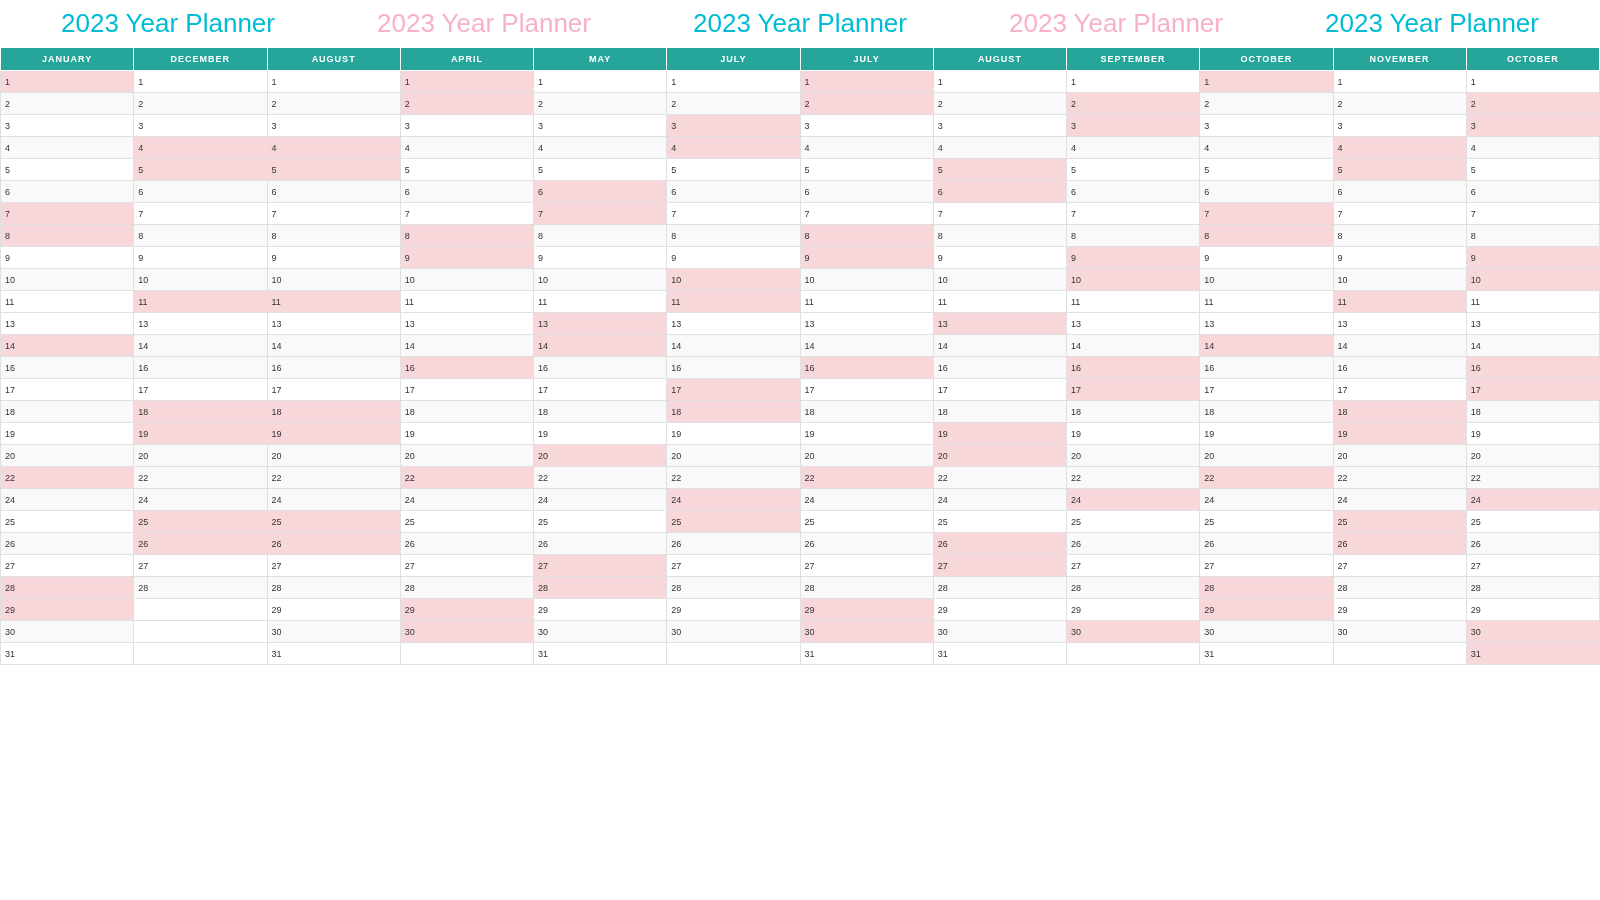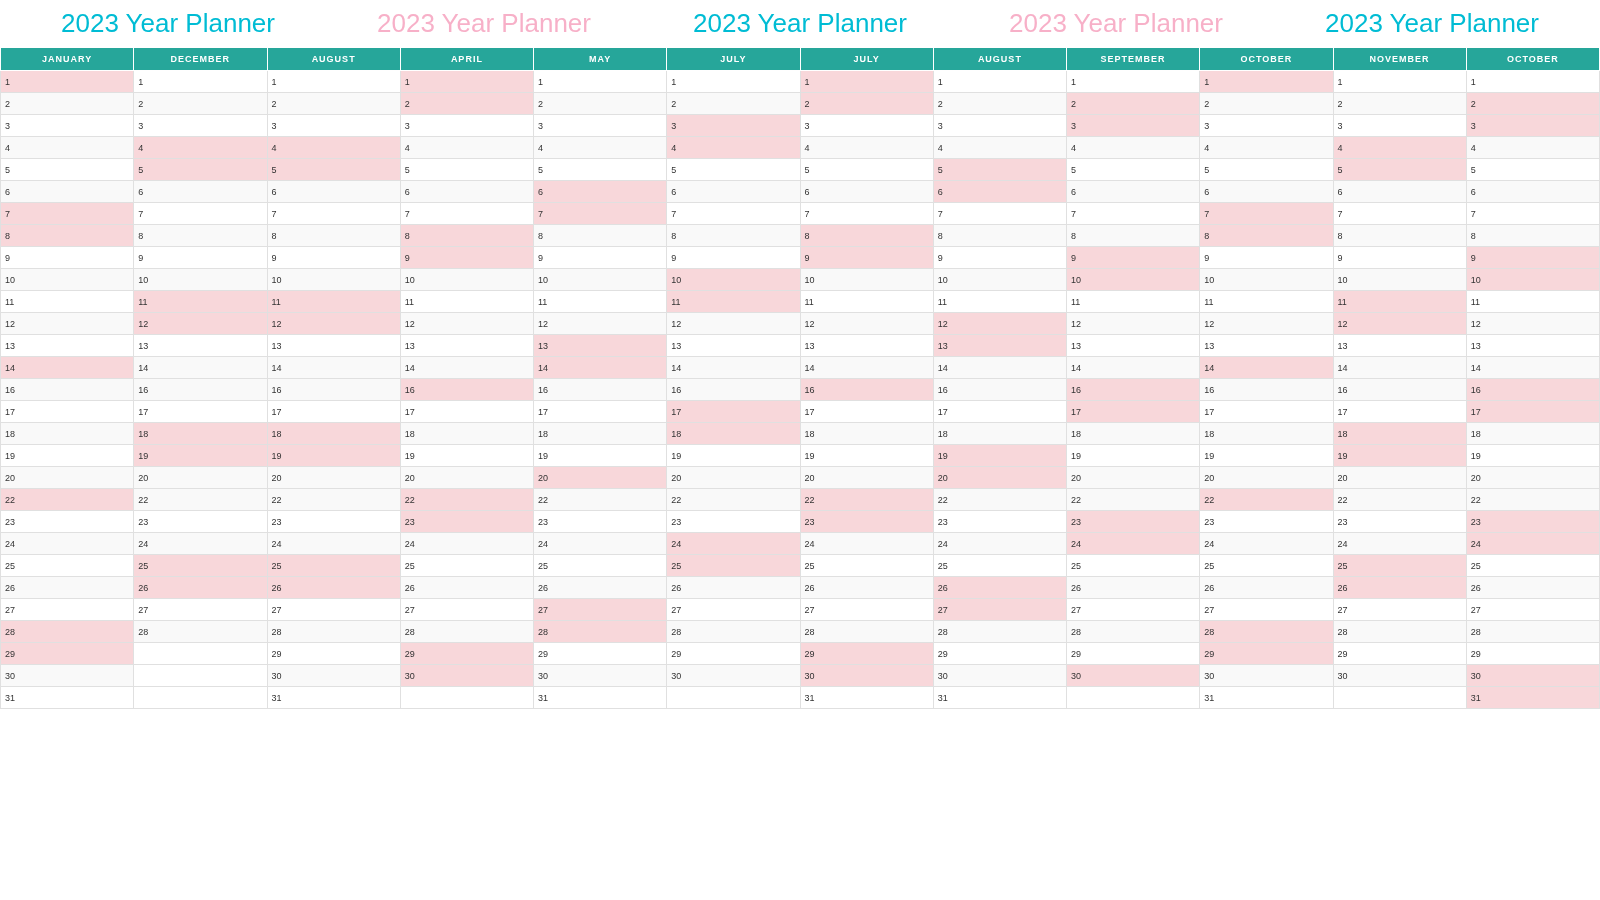--- a/index.html
+++ b/index.html
@@ -238,34 +238,20 @@
         <td style="background: rgb(255, 255, 255);">11</td>
         <td style="background: rgb(248, 215, 218);">11</td>
         <td style="background: rgb(255, 255, 255);">11</td>
         <td style="background: rgb(255, 255, 255);">11</td>
         <td style="background: rgb(255, 255, 255);">11</td>
         <td style="background: rgb(255, 255, 255);">11</td>
         <td style="background: rgb(248, 215, 218);">11</td>
         <td style="background: rgb(255, 255, 255);">11</td>
       </tr>
       <tr>
-        <td style="background: rgb(249, 249, 249);">12</td>
-        <td style="background: rgb(248, 215, 218);">12</td>
-        <td style="background: rgb(248, 215, 218);">12</td>
-        <td style="background: rgb(249, 249, 249);">12</td>
-        <td style="background: rgb(249, 249, 249);">12</td>
-        <td style="background: rgb(249, 249, 249);">12</td>
-        <td style="background: rgb(249, 249, 249);">12</td>
-        <td style="background: rgb(248, 215, 218);">12</td>
-        <td style="background: rgb(249, 249, 249);">12</td>
-        <td style="background: rgb(249, 249, 249);">12</td>
-        <td style="background: rgb(248, 215, 218);">12</td>
-        <td style="background: rgb(249, 249, 249);">12</td>
-      </tr>
-      <tr>
         <td style="background: rgb(255, 255, 255);">13</td>
         <td style="background: rgb(255, 255, 255);">13</td>
         <td style="background: rgb(255, 255, 255);">13</td>
         <td style="background: rgb(255, 255, 255);">13</td>
         <td style="background: rgb(248, 215, 218);">13</td>
         <td style="background: rgb(255, 255, 255);">13</td>
         <td style="background: rgb(255, 255, 255);">13</td>
         <td style="background: rgb(248, 215, 218);">13</td>
         <td style="background: rgb(255, 255, 255);">13</td>
         <td style="background: rgb(255, 255, 255);">13</td>
@@ -364,34 +350,20 @@
         <td style="background: rgb(249, 249, 249);">22</td>
         <td style="background: rgb(249, 249, 249);">22</td>
         <td style="background: rgb(248, 215, 218);">22</td>
         <td style="background: rgb(249, 249, 249);">22</td>
         <td style="background: rgb(249, 249, 249);">22</td>
         <td style="background: rgb(248, 215, 218);">22</td>
         <td style="background: rgb(249, 249, 249);">22</td>
         <td style="background: rgb(249, 249, 249);">22</td>
       </tr>
       <tr>
-        <td style="background: rgb(255, 255, 255);">23</td>
-        <td style="background: rgb(255, 255, 255);">23</td>
-        <td style="background: rgb(255, 255, 255);">23</td>
-        <td style="background: rgb(248, 215, 218);">23</td>
-        <td style="background: rgb(255, 255, 255);">23</td>
-        <td style="background: rgb(255, 255, 255);">23</td>
-        <td style="background: rgb(248, 215, 218);">23</td>
-        <td style="background: rgb(255, 255, 255);">23</td>
-        <td style="background: rgb(248, 215, 218);">23</td>
-        <td style="background: rgb(255, 255, 255);">23</td>
-        <td style="background: rgb(255, 255, 255);">23</td>
-        <td style="background: rgb(248, 215, 218);">23</td>
-      </tr>
-      <tr>
         <td style="background: rgb(249, 249, 249);">24</td>
         <td style="background: rgb(249, 249, 249);">24</td>
         <td style="background: rgb(249, 249, 249);">24</td>
         <td style="background: rgb(249, 249, 249);">24</td>
         <td style="background: rgb(249, 249, 249);">24</td>
         <td style="background: rgb(248, 215, 218);">24</td>
         <td style="background: rgb(249, 249, 249);">24</td>
         <td style="background: rgb(249, 249, 249);">24</td>
         <td style="background: rgb(248, 215, 218);">24</td>
         <td style="background: rgb(249, 249, 249);">24</td>

